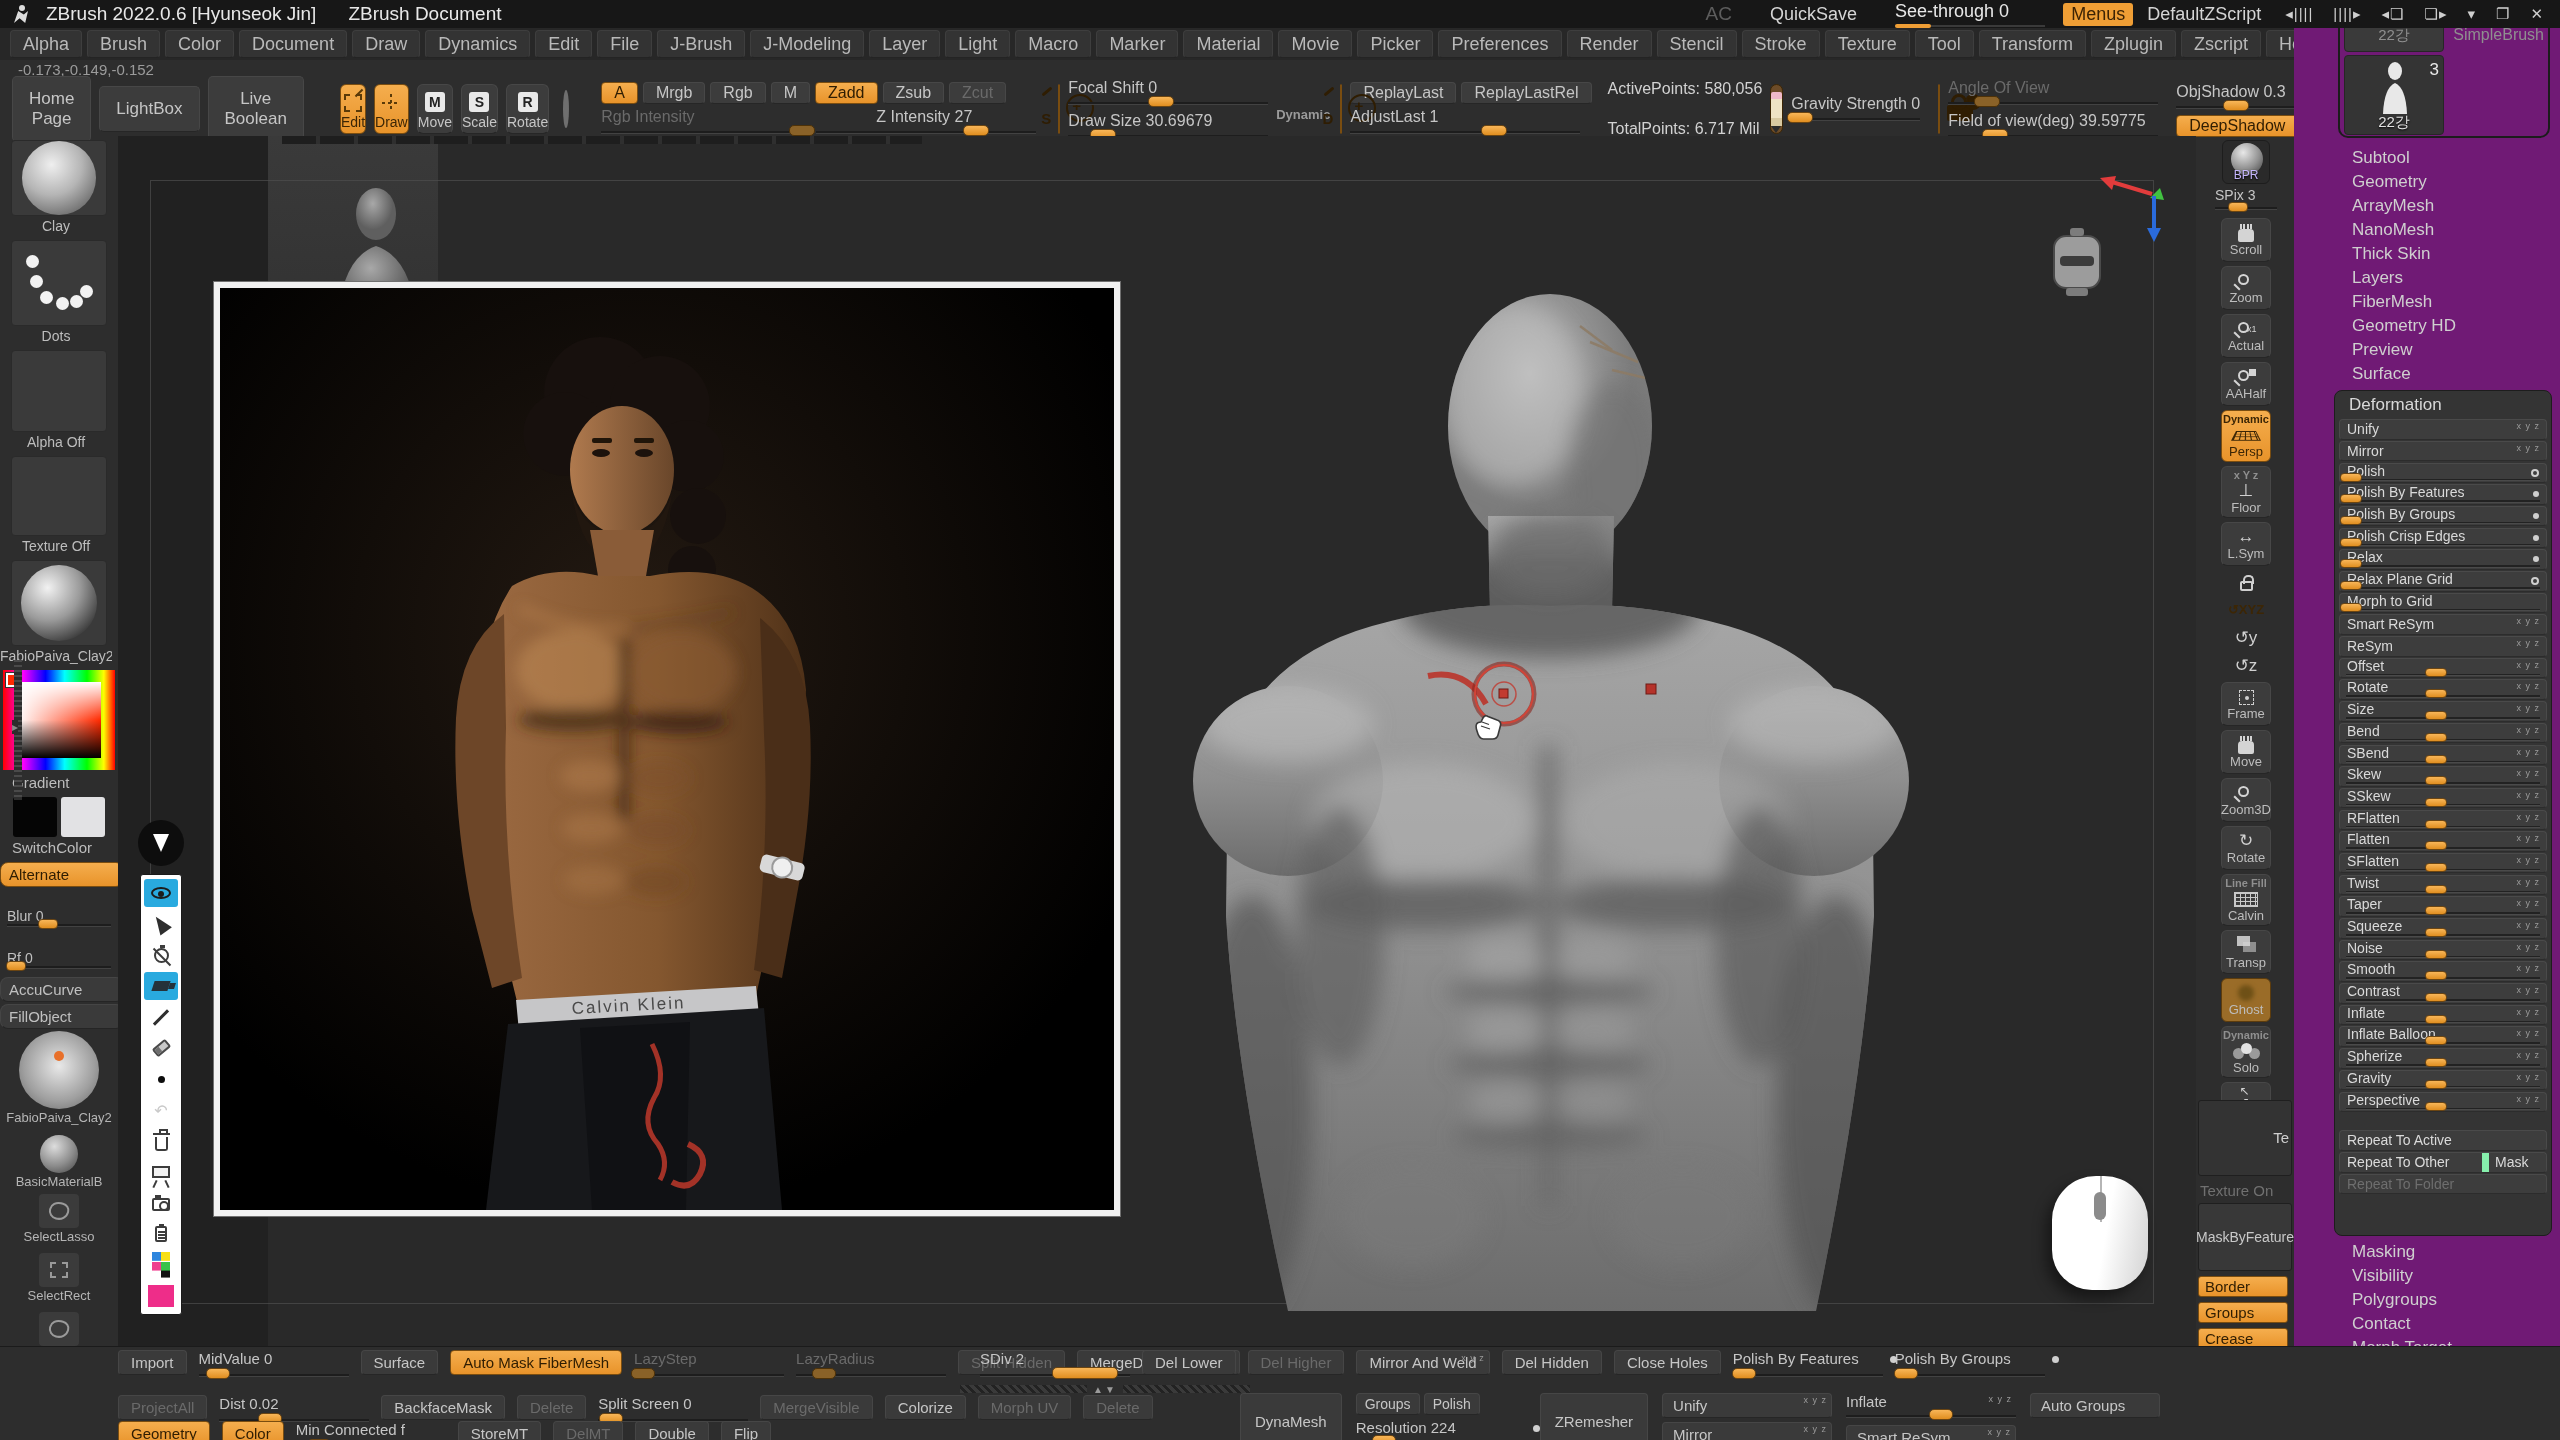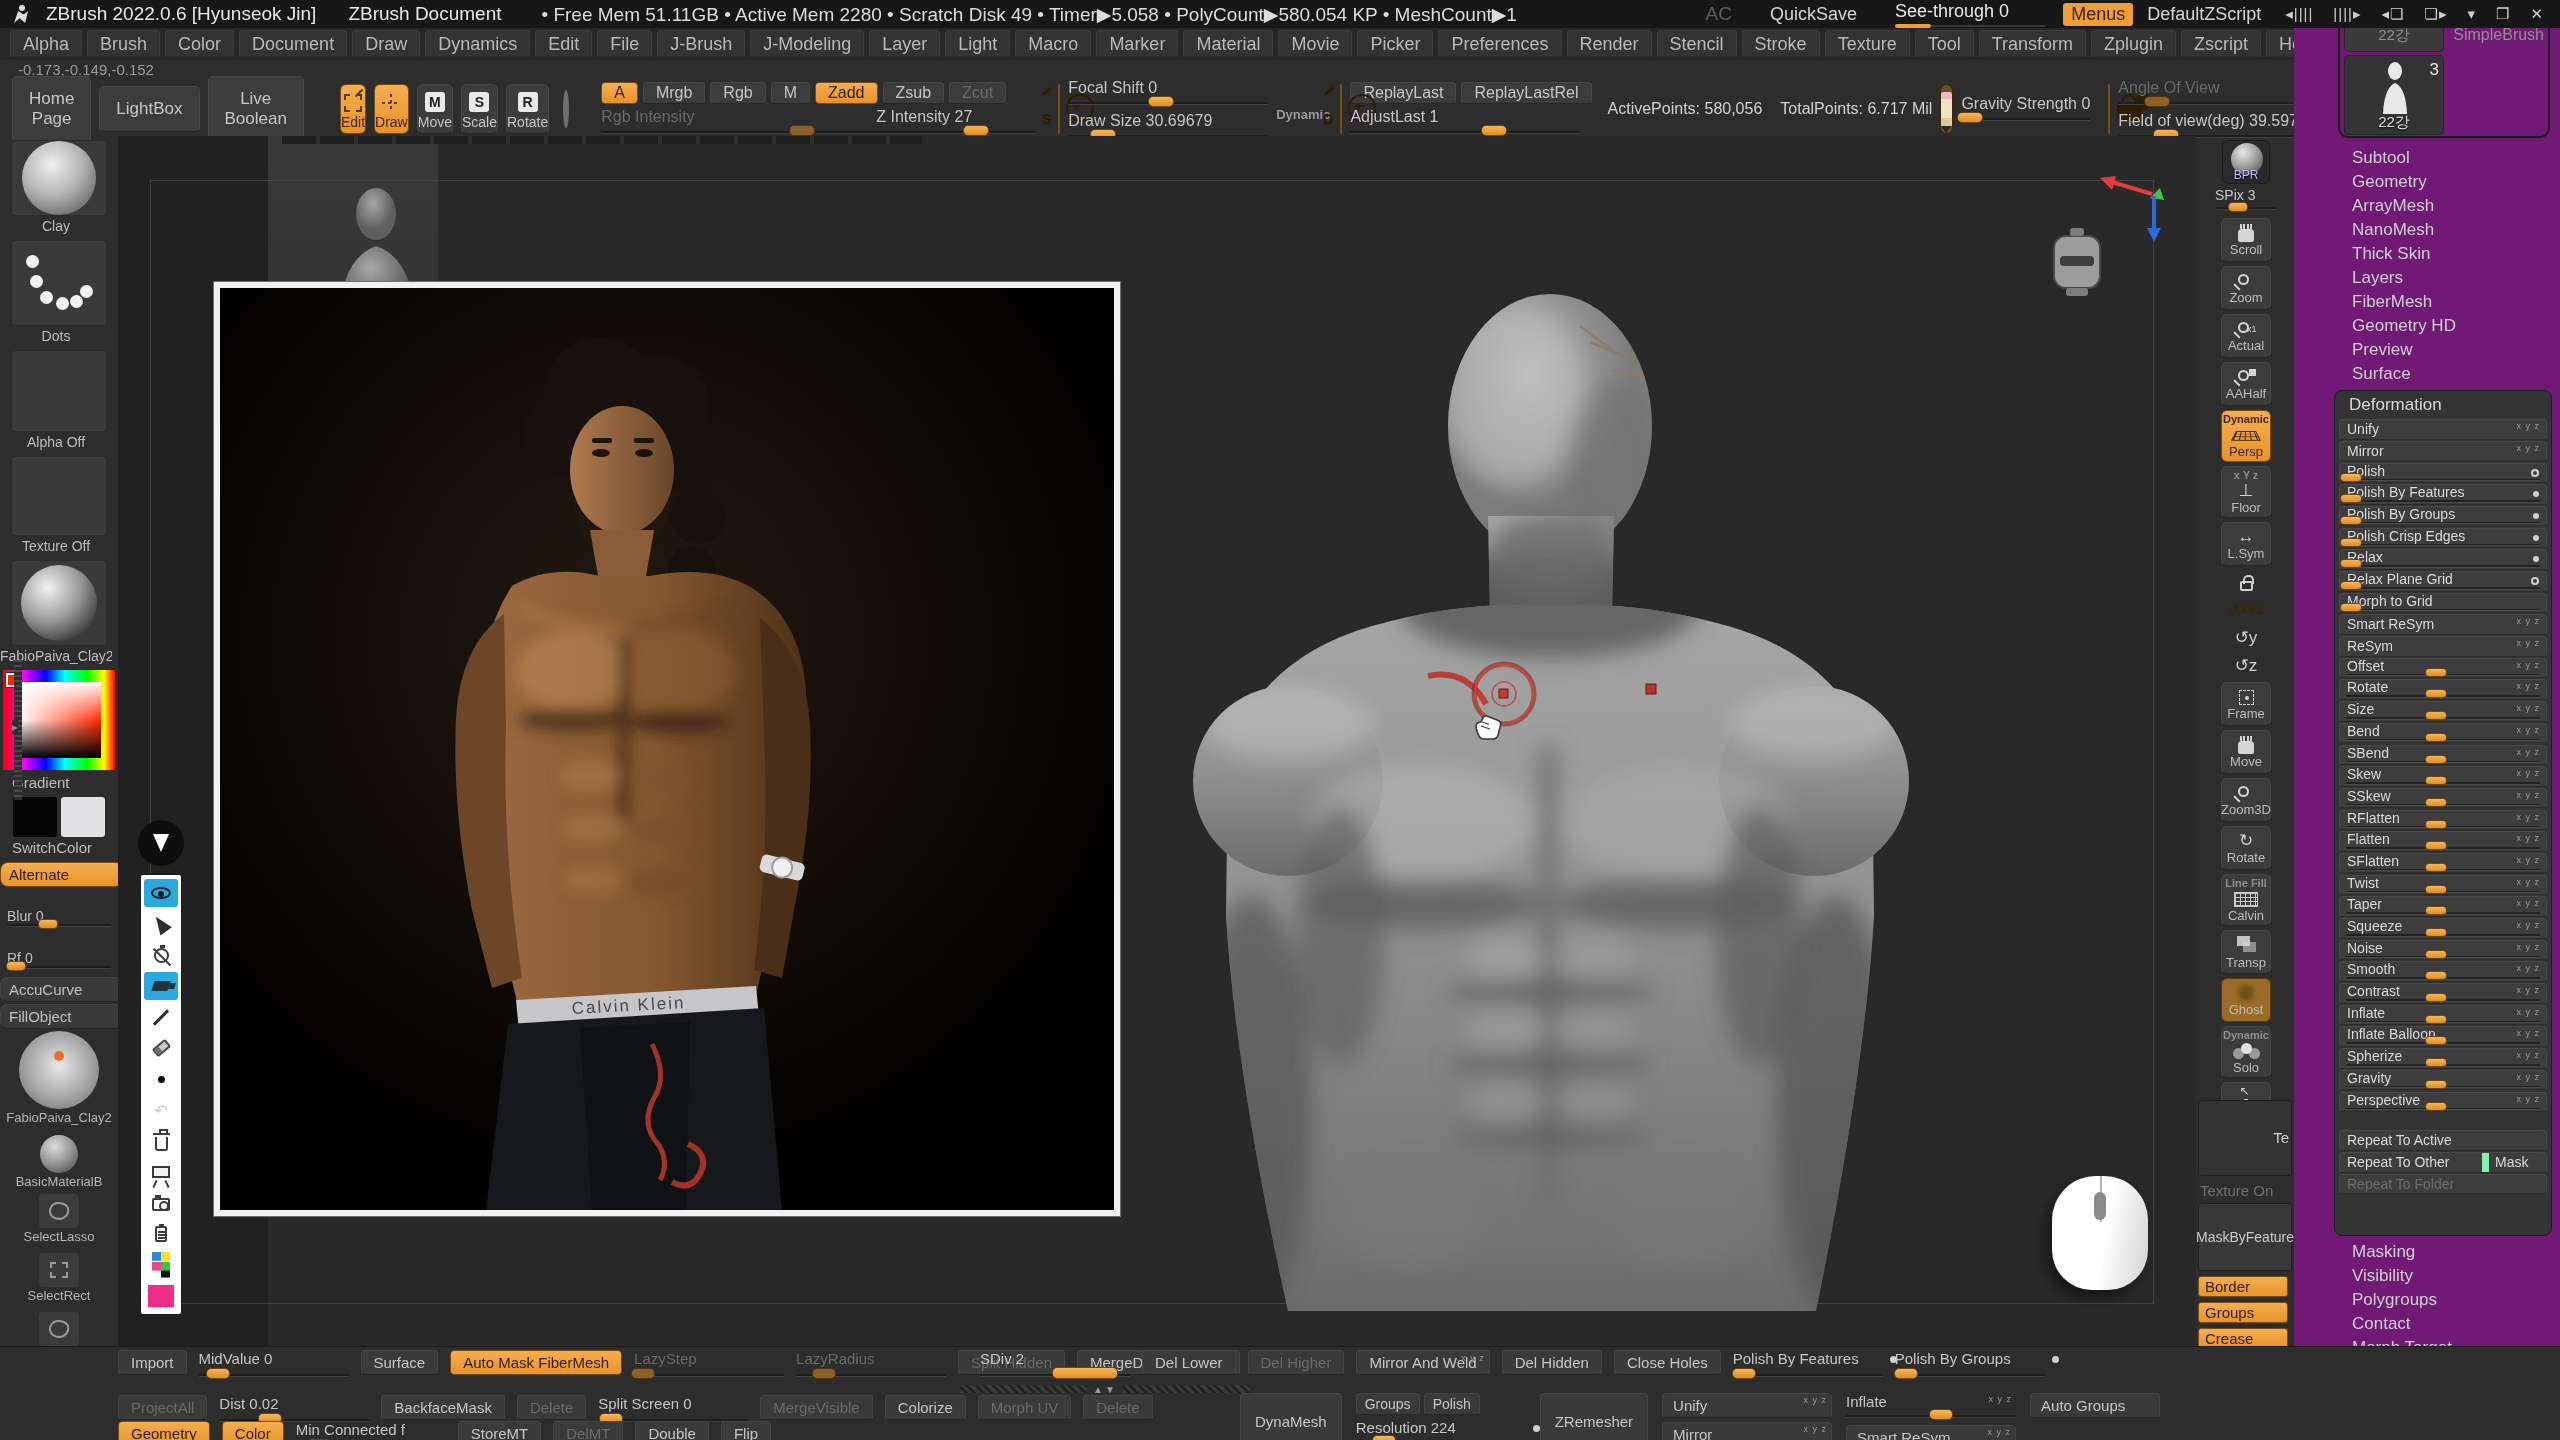--- a/index.html
+++ b/index.html
@@ -74,21 +74,21 @@
   .ptstat{font-size:16px;color:#d2d2d2;line-height:22px;white-space:nowrap}
   .pencilbtn{width:50px;height:50px;border-radius:8px;background:#6d4c28;border:1px solid #3c2605;
     display:flex;align-items:center;justify-content:center}
   .pencil{width:11px;height:34px;background:linear-gradient(#f0b9c8 0 7px,#efe3c4 7px 26px,#d8c9a0 26px);position:relative;border-radius:2px 2px 0 0}
   .pencil::after{content:'';position:absolute;bottom:-7px;left:0;border-left:5.5px solid transparent;
     border-right:5.5px solid transparent;border-top:7px solid #2a2a2a}
   .camic{width:50px;height:50px;border-radius:8px;background:linear-gradient(#f5ae4e,#e8932a);border:1px solid #7a4d10;position:relative}
   .camic::before{content:'';position:absolute;left:8px;top:20px;width:26px;height:16px;background:#2f1d02;border-radius:2px}
   .camic::after{content:'';position:absolute;left:12px;top:9px;width:10px;height:10px;border:3px solid #2f1d02;border-radius:50%;
     box-shadow:14px 0 0 -3px #2f1d02,14px 0 0 0 #2f1d02}
-  .shlblstack{display:flex;flex-direction:row;justify-content:center;gap:18px}
+  .shlblstack{display:flex;flex-direction:column;justify-content:center;gap:18px}
   
   #sidebar{position:absolute;left:0;top:140px;width:118px;height:1300px}
   .thumbbox{width:96px;margin:0 auto 2px auto;background:#3a3a3a;border:1px solid #2a2a2a;border-radius:4px;
     display:flex;align-items:center;justify-content:center}
   .thumblbl{text-align:center;font-size:14px;color:#bdbdbd;margin-bottom:6px;white-space:nowrap;overflow:hidden;max-width:112px}
   .clayball{width:74px;height:74px;border-radius:50%;background:radial-gradient(circle at 40% 32%,#efefef,#b5b5b5 45%,#6f6f6f 80%)}
   .dots{width:70px;height:60px;position:relative}
   .dots i{position:absolute;width:13px;height:13px;border-radius:50%;background:#f2f2f2}
   .colorpick{width:112px;height:100px;margin:0 auto;position:relative;
     background:linear-gradient(90deg,#ff0000,#ff00ff 18%,#0000ff 38%,#00ffff 55%,#00ff00 75%,#ffff00 90%,#ff0000)}
@@ -310,21 +310,20 @@
   .wsl .ax,.wbtn .ax{position:absolute;right:4px;top:1px;font-size:9px;color:#9a9a9a;letter-spacing:1px}
   .wsl .bdot{position:absolute;right:-14px;top:6px;width:7px;height:7px;border-radius:50%;background:#cfcfcf}
 </style>
 </head>
 <body>
 
 <div id="titlebar">
   <span id="zlogo"></span>
   <span>ZBrush 2022.0.6 [Hyunseok Jin]</span>
   <span class="doc">ZBrush Document</span>
-  <span class="stats">• Free Mem 51.11GB  • Active Mem 2280  • Scratch Disk 49  •  Timer▶5.058  • PolyCount▶580.054 KP   • MeshCount▶1</span>
   <span class="spring"></span>
   <span class="tb-dim">AC</span>
   <span class="tb-item" style="margin:0 24px">QuickSave</span>
   <span id="seethrough">See-through  0</span>
   <span class="menus-btn" style="margin-left:40px">Menus</span>
   <span class="tb-item">DefaultZScript</span>
   <span class="winicons">
 
   <span class="icon-divider-left"><span class="g">◂||||</span></span>
       <span class="icon-divider-right"><span class="g">||||▸</span></span>

